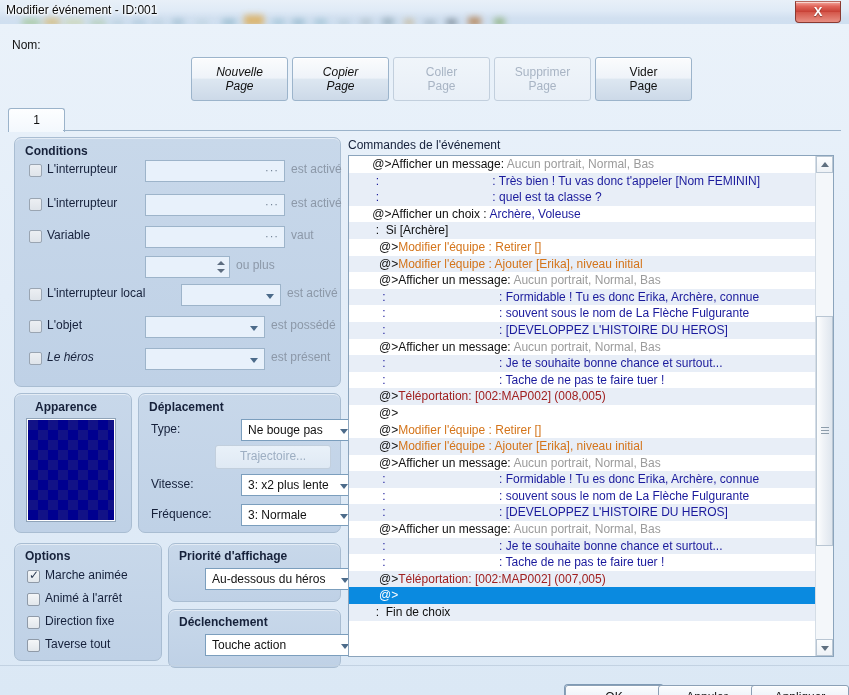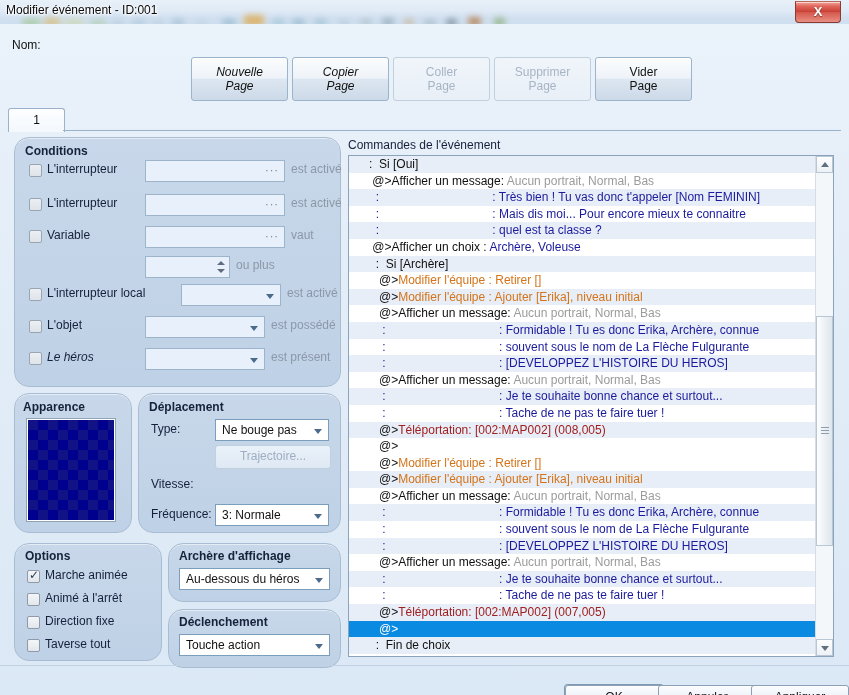--- a/index.html
+++ b/index.html
@@ -81,21 +81,21 @@
   .tab{
     position:absolute;left:0;top:0;width:55px;height:23px;
     background:linear-gradient(to bottom,#fdfeff 0%,#f3f8fd 100%);
     border:1px solid #9bb3ca;border-bottom:none;border-radius:3px 3px 0 0;
     text-align:center;line-height:22px;font-size:12px;color:#111;cursor:pointer;
   }
   .tabline{position:absolute;left:55px;top:22px;width:778px;height:1px;background:#9bb3ca;}
 
   
   .grp{
-    position:absolute;border:1px solid #a9bdd2;border-radius:15px;
+    position:absolute;border:1px solid #a9bdd2;border-radius:7px;
     background:linear-gradient(to bottom,#c8d8ea 0%,#bfd1e6 100%);
     box-shadow:inset 0 1px 0 rgba(255,255,255,.5);
   }
   .grp-title{
     position:absolute;font-weight:bold;font-size:12px;color:#16213a;
   }
 
   
   .cb{
     position:absolute;width:13px;height:13px;
@@ -132,21 +132,21 @@
   .combo{
     position:absolute;height:22px;
     border:1px solid #9db4ca;background:#e8f1fb;box-sizing:border-box;
     cursor:pointer;
   }
   .combo .caret{
     position:absolute;right:6px;top:9px;width:0;height:0;
     border-left:4px solid transparent;border-right:4px solid transparent;
     border-top:5px solid #4c6b8a;
   }
-  .combo.white{background:#ffffff;border-color:#7b9ebd;}
+  .combo.white{background:#ffffff;border-color:#7b9ebd;margin-left:26px;}
   .combo .txt{
     position:absolute;left:6px;top:3px;font-size:12px;color:#111;white-space:nowrap;
   }
 
   
   .appr-box{
     position:absolute;border:1px solid #ffffff;
     box-shadow:0 0 0 1px #8fa3b8;
     background:
       repeating-conic-gradient(#00008f 0% 25%, #121287 0% 50%) 0 0/20px 20px;
@@ -351,36 +351,40 @@
 
       <div class="cb dim" style="left:14px;top:214px;"></div>
       <div class="cond-lbl" style="left:32px;top:212px;font-style:italic;">Le héros</div>
       <div class="combo" style="left:130px;top:210px;width:120px;">
           <span class="caret"></span>
         </div>
       <div class="cond-suffix" style="left:256px;top:212px;">est présent</div>
     </div>
 
     <div class="grp" style="left:14px;top:369px;width:116px;height:138px;">
-      <div class="grp-title" style="left:8px;top:6px;">Apparence</div>
+      <div class="grp-title" style="left:20px;top:6px;">Apparence</div>
       <div class="appr-box" style="left:12px;top:25px;width:86px;height:100px;"></div>
     </div>
 
     <div class="grp" style="left:138px;top:369px;width:201px;height:138px;">
       <div class="grp-title" style="left:10px;top:6px;">Déplacement</div>
 
       <div class="fld-lbl" style="left:12px;top:28px;">Type:</div>
       <div class="combo white" style="left:76px;top:25px;width:114px;">
         <span class="txt">Ne bouge pas</span>
         <span class="caret"></span>
       </div>
 
       <div class="btn-dis" style="left:76px;top:51px;width:114px;">Trajectoire...</div>
 
       <div class="fld-lbl" style="left:12px;top:83px;">Vitesse:</div>
+      <div class="combo white" style="left:76px;top:80px;width:114px;">
+        <span class="txt">3: x2 plus lente</span>
+        <span class="caret"></span>
+      </div>
 
       <div class="fld-lbl" style="left:12px;top:113px;">Fréquence:</div>
       <div class="combo white" style="left:76px;top:110px;width:114px;">
         <span class="txt">3: Normale</span>
         <span class="caret"></span>
       </div>
     </div>
 
     <div class="grp" style="left:14px;top:519px;width:146px;height:116px;">
       <div class="grp-title" style="left:10px;top:5px;">Options</div>
@@ -392,42 +396,40 @@
           <div class="cb" style="left: 12px; top: 49px;"></div>
           <div class="cond-lbl" style="left: 30px; top: 47px;">Animé à l'arrêt</div>
           <div class="cb" style="left: 12px; top: 72px;"></div>
           <div class="cond-lbl" style="left: 30px; top: 70px;">Direction fixe</div>
           <div class="cb" style="left: 12px; top: 95px;"></div>
           <div class="cond-lbl" style="left: 30px; top: 93px;">Taverse tout</div>
         </div>
     </div>
 
     <div class="grp" style="left:168px;top:519px;width:171px;height:57px;">
-      <div class="grp-title" style="left:10px;top:5px;">Archère d'affichage</div>
+      <div class="grp-title" style="left:10px;top:5px;">Priorité d'affichage</div>
       <div class="combo white" style="left:10px;top:24px;width:151px;">
         <span class="txt">Au-dessous du héros</span>
         <span class="caret"></span>
       </div>
     </div>
 
     <div class="grp" style="left:168px;top:585px;width:171px;height:57px;">
       <div class="grp-title" style="left:10px;top:5px;">Déclenchement</div>
       <div class="combo white" style="left:10px;top:24px;width:151px;">
         <span class="txt">Touche action</span>
         <span class="caret"></span>
       </div>
     </div>
 
     <div class="cmd-title">Commandes de l'événement</div>
     <div class="cmd-panel">
       <div class="cmd-list" id="cmd-list">
-          <div class="row alt"><span class="seg c-black" style="white-space: pre;">      :  Si [Oui]</span></div>
           <div class="row"><span class="seg c-black" style="white-space: pre;">       @&gt;Afficher un message: </span><span class="seg c-gray" style="white-space: pre;">Aucun portrait, Normal, Bas</span></div>
           <div class="row alt"><span class="seg c-blue" style="white-space: pre;">        :                                  : Très bien ! Tu vas donc t'appeler [Nom FEMININ]</span></div>
-          <div class="row"><span class="seg c-blue" style="white-space: pre;">        :                                  : Mais dis moi... Pour encore mieux te connaitre</span></div>
           <div class="row alt"><span class="seg c-blue" style="white-space: pre;">        :                                  : quel est ta classe ?</span></div>
           <div class="row"><span class="seg c-black" style="white-space: pre;">       @&gt;Afficher un choix : </span><span class="seg c-blue" style="white-space: pre;">Archère, Voleuse</span></div>
           <div class="row alt"><span class="seg c-black" style="white-space: pre;">        :  Si [Archère]</span></div>
           <div class="row"><span class="seg c-black" style="white-space: pre;">         @&gt;</span><span class="seg c-orange" style="white-space: pre;">Modifier l'équipe : Retirer []</span></div>
           <div class="row alt"><span class="seg c-black" style="white-space: pre;">         @&gt;</span><span class="seg c-orange" style="white-space: pre;">Modifier l'équipe : Ajouter [Erika], niveau initial</span></div>
           <div class="row"><span class="seg c-black" style="white-space: pre;">         @&gt;Afficher un message: </span><span class="seg c-gray" style="white-space: pre;">Aucun portrait, Normal, Bas</span></div>
           <div class="row alt"><span class="seg c-blue" style="white-space: pre;">          :                                  : Formidable ! Tu es donc Erika, Archère, connue</span></div>
           <div class="row"><span class="seg c-blue" style="white-space: pre;">          :                                  : souvent sous le nom de La Flèche Fulgurante</span></div>
           <div class="row alt"><span class="seg c-blue" style="white-space: pre;">          :                                  : [DEVELOPPEZ L'HISTOIRE DU HEROS]</span></div>
           <div class="row"><span class="seg c-black" style="white-space: pre;">         @&gt;Afficher un message: </span><span class="seg c-gray" style="white-space: pre;">Aucun portrait, Normal, Bas</span></div>

